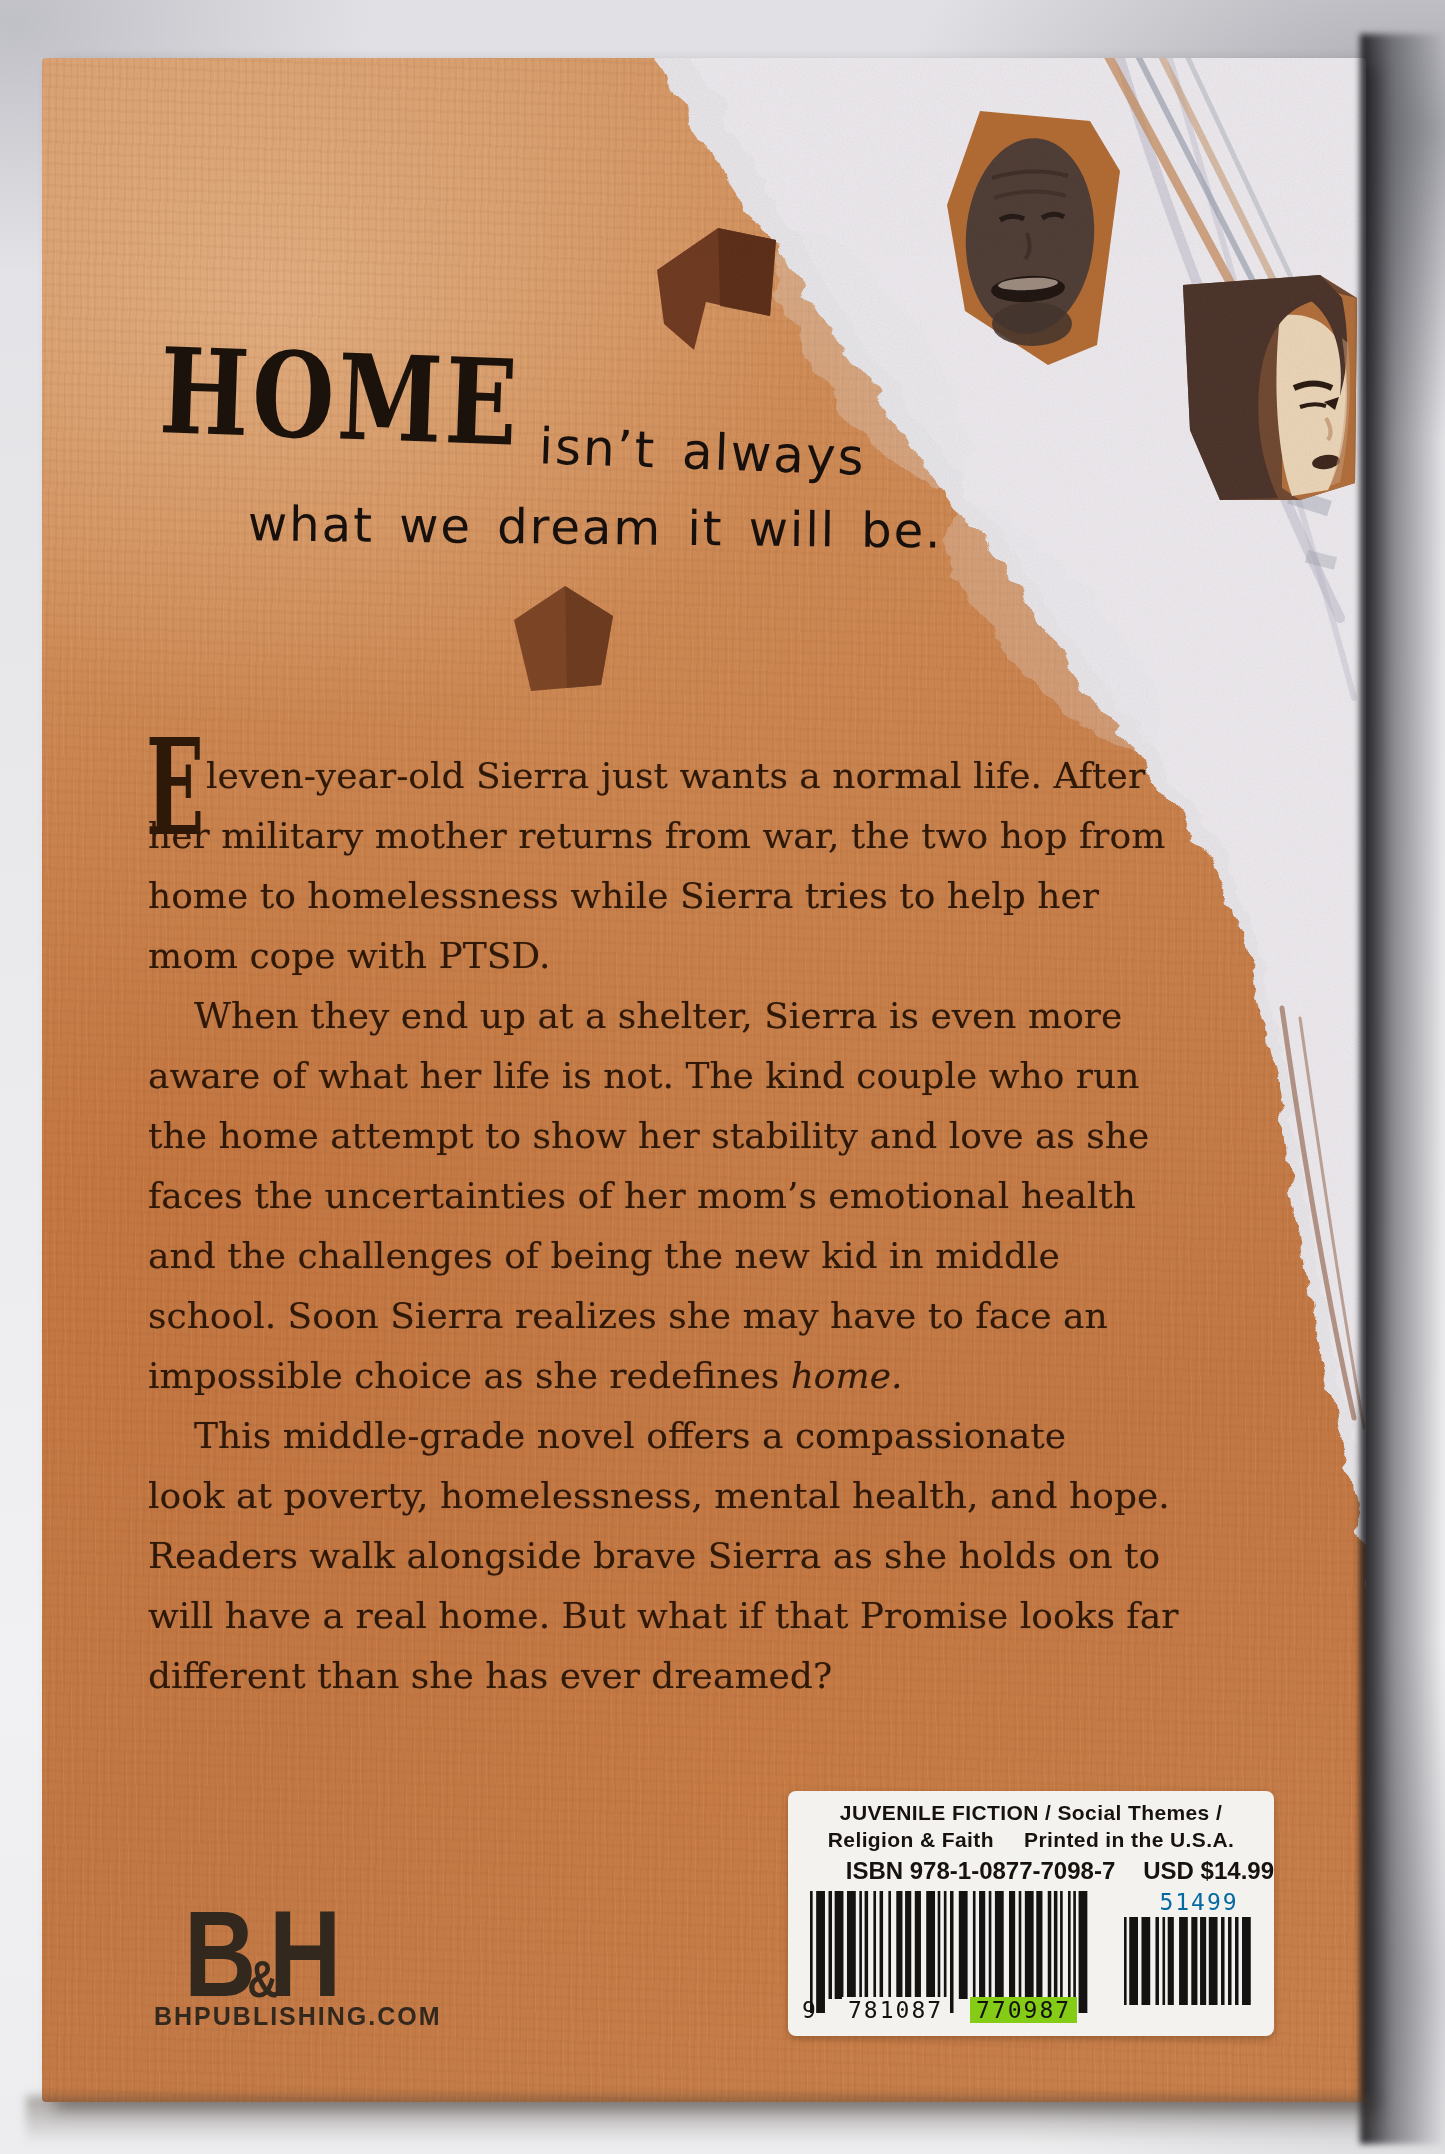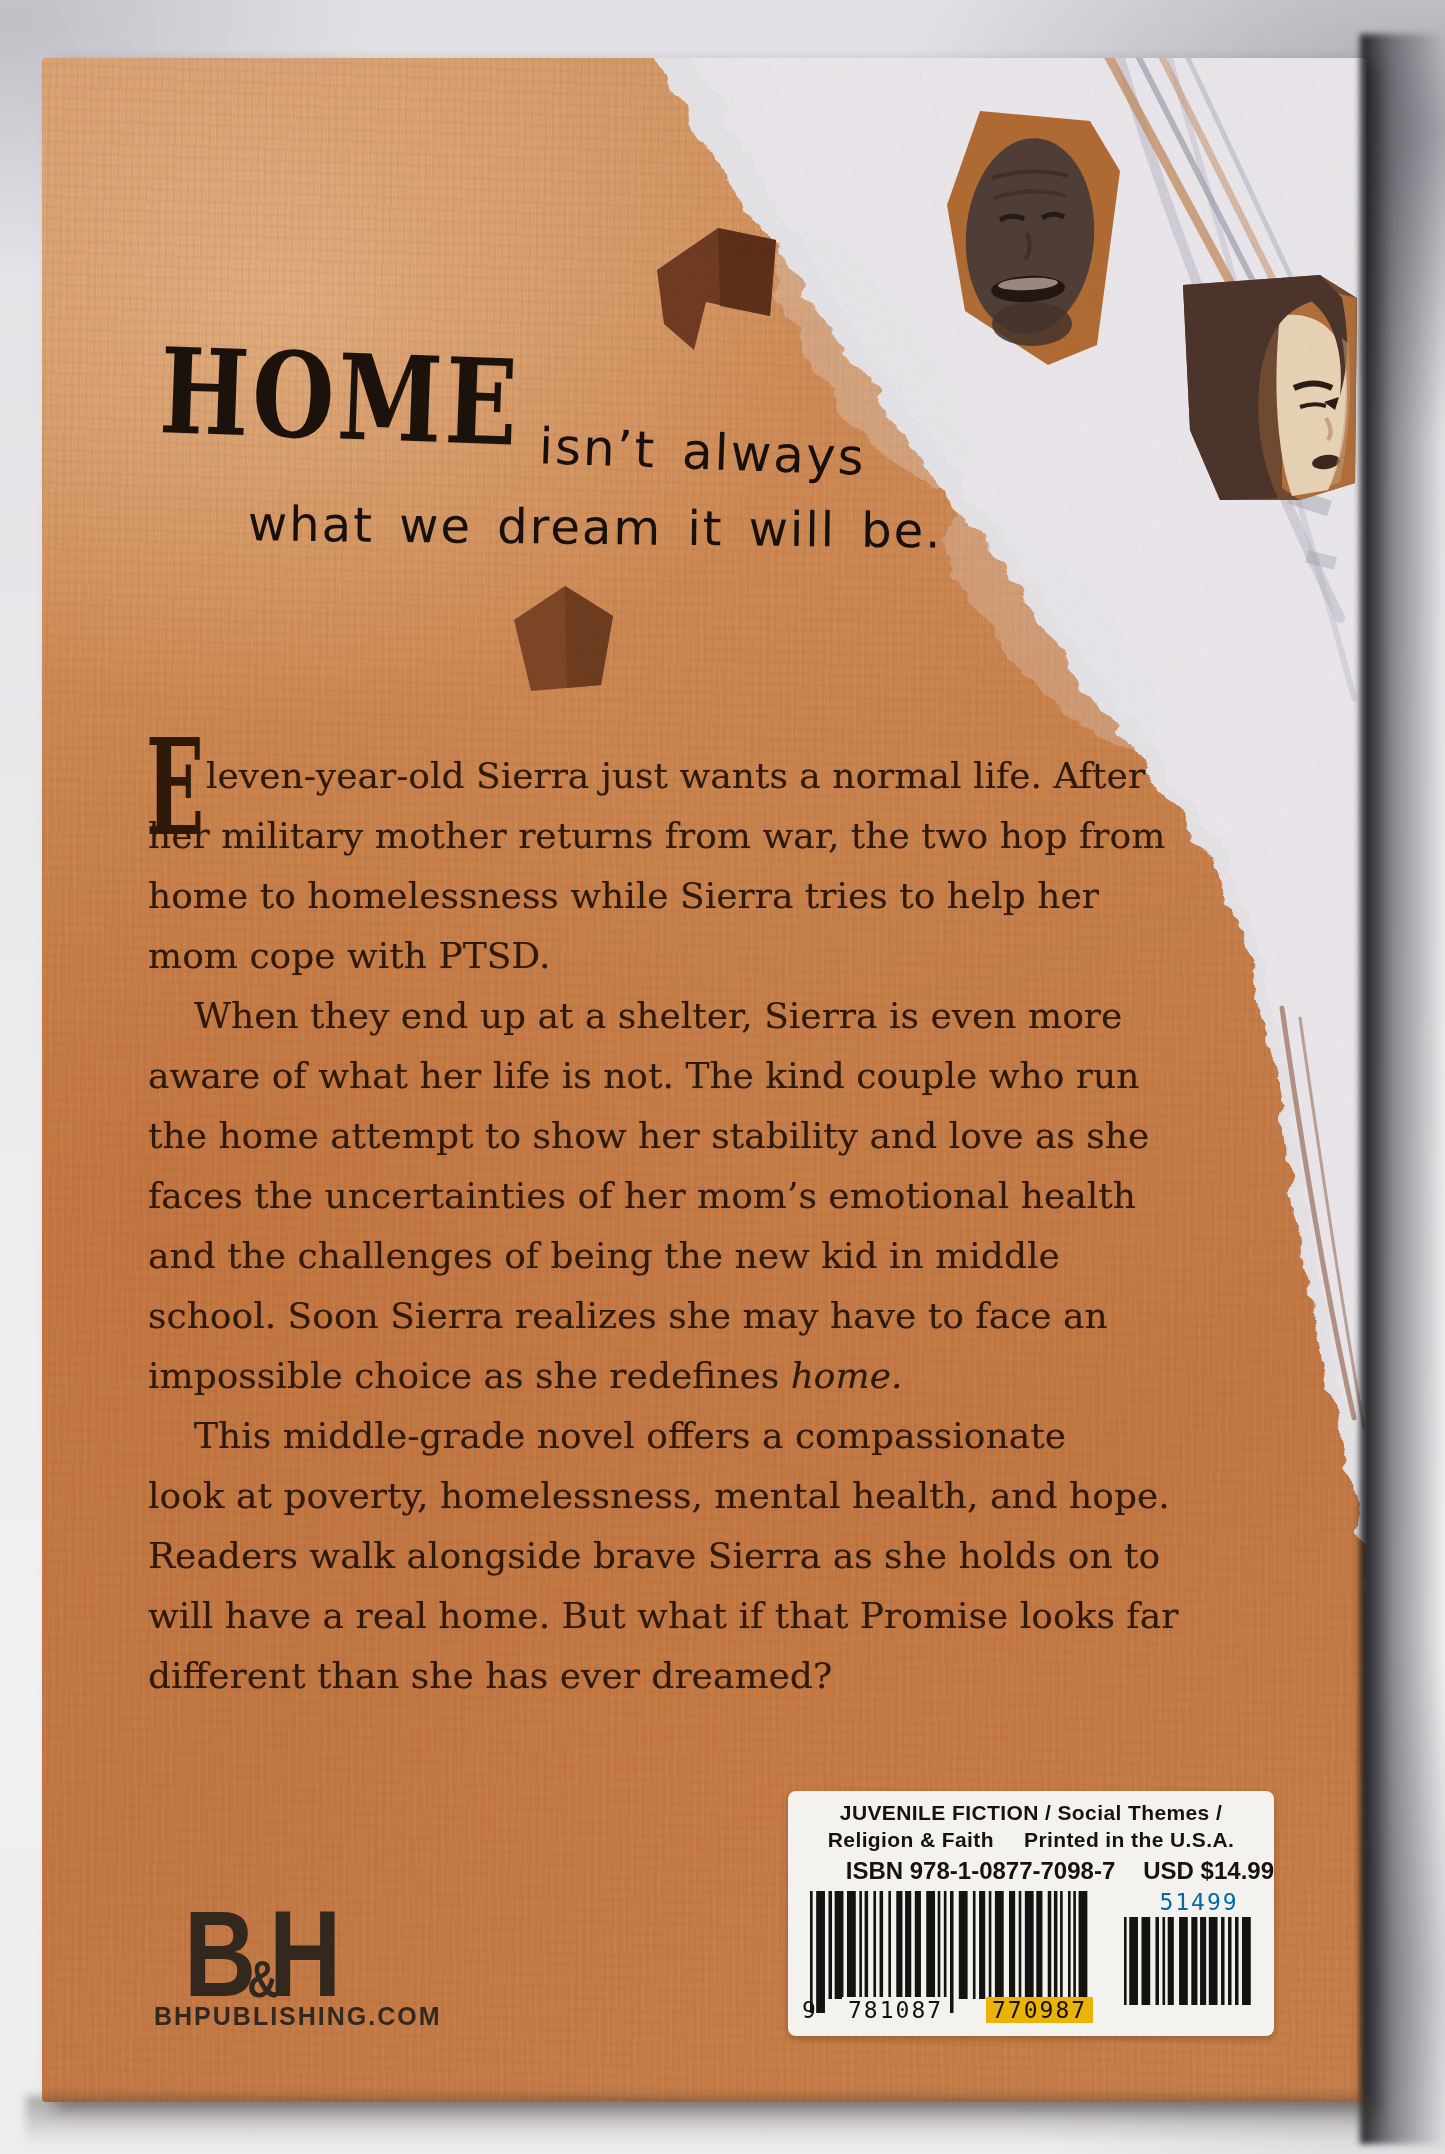--- a/index.html
+++ b/index.html
@@ -55,21 +55,21 @@
   .bc3 .g{margin-left:28px;}
   .ean,.supp{position:absolute;transform-origin:left top;}
   .ean{left:22px;top:100px;height:124px;}
   .supp{left:336px;top:126px;height:92px;}
   .ean i,.supp i{position:absolute;top:0;background:#151311;display:block;}
   .ean-digits{position:absolute;left:14px;top:206px;height:28px;width:440px;
     font:400 23px "DejaVu Sans Mono",monospace;color:#131110;}
   .ean-digits span{position:absolute;top:0;}
   .d9{left:0;}
   .d-mid{left:40px;background:#f3f2ef;padding:0 6px;letter-spacing:2px;}
-  .d-right{left:184px;background:#eab308;padding:0 6px;letter-spacing:2px;}
+  .d-right{left:168px;background:#84cc16;padding:0 6px;letter-spacing:2px;}
   .supp-num{position:absolute;left:341px;top:98px;width:140px;text-align:center;
     font:400 23px "DejaVu Sans Mono",monospace;letter-spacing:2px;color:#0369a1;}
 
   .logo{position:absolute;left:142px;top:1835px;display:flex;align-items:flex-start;
     transform:scaleX(.82);transform-origin:left top;color:#33281e;}
   .logo .lb,.logo .lh{font:700 122px "Liberation Sans",sans-serif;line-height:1;}
   .logo .lamp{font:700 52px "Liberation Sans",sans-serif;line-height:1;align-self:flex-end;
     margin:0 -11px 10px;position:relative;z-index:1;}
   .site{position:absolute;left:104px;top:1944px;font:700 25px "Liberation Sans",sans-serif;
     letter-spacing:2px;color:#33281e;margin-left:8px;}

